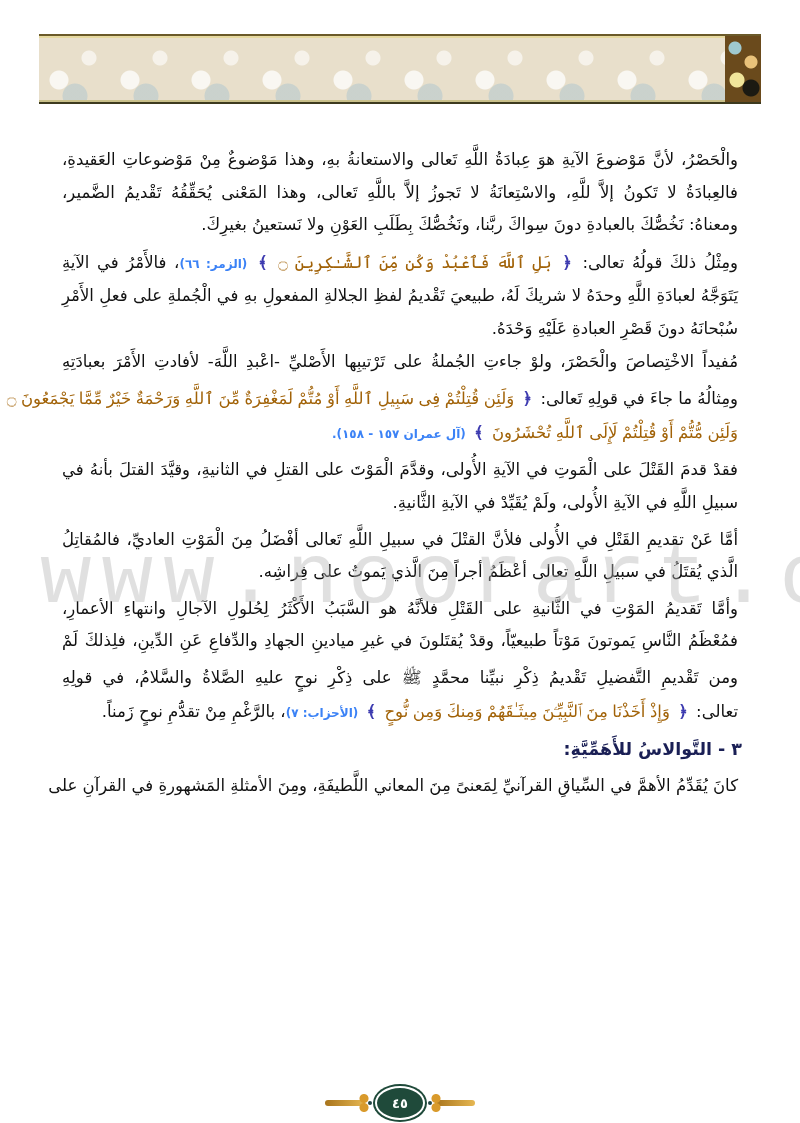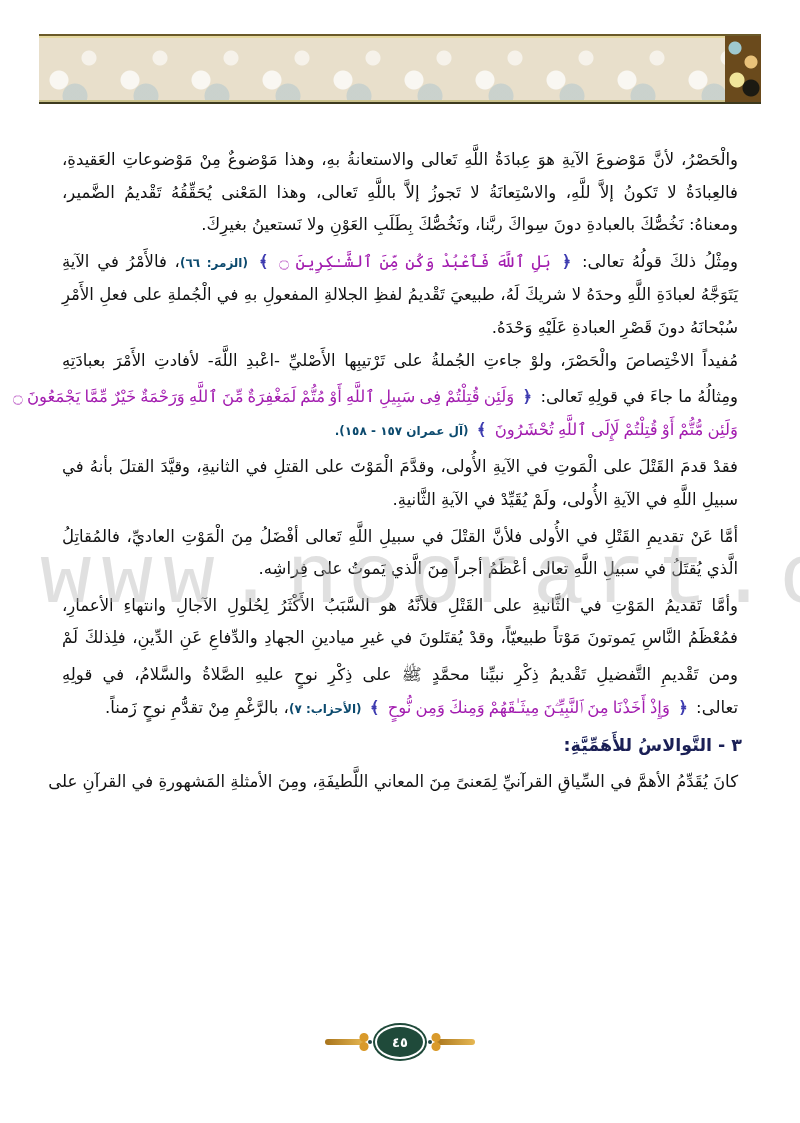--- a/index.html
+++ b/index.html
@@ -30,36 +30,36 @@
     }
     
     .page {
       position: absolute; left: 58px; right: 58px; top: 140px;
       direction: rtl; text-align: justify; text-align-last: right;
       font-size: 16.5px; line-height: 32.6px;
     }
     .page p { margin: 4px; }
     .line { display: block; text-align: justify; text-align-last: justify; white-space: nowrap; }
     .line.last { text-align-last: right; }
-    .quran { color: #a21caf; font-family: Liberation Serif, serif; }
+    .quran { color: #a16207; font-family: Liberation Sans, sans-serif; }
     .bracket { color: #3d3bb0; font-weight: bold; padding: 0 3px; }
-    .ref { font-size: 12px; font-weight: bold; color: #0c4a6e; }
+    .ref { font-size: 12px; font-weight: bold; color: #3b82f6; }
     .heading {
       display: block; font-weight: bold; color: #1a1f55; font-size: 17.5px;
       margin: 4px 0 4px 0;
     }
     .heading .num { color: #1a1f55; margin-left: 6px; }
     .watermark {
       position: absolute; left: 40px; top: 530px; width: 720px; text-align: center;
       font-family: "Liberation Mono", monospace; font-size: 86px; color: rgba(180,180,180,0.42);
       letter-spacing: 10px; direction: ltr; pointer-events: none; z-index: 5;
     }
     
     .footer {
-      position: absolute; left: 0; right: 0; top: 1022px; height: 40px;
+      position: absolute; left: 0; right: 0; top: 1083px; height: 40px;
       display: flex; align-items: center; justify-content: center; direction: ltr;
     }
     .flourish { width: 40px; height: 6px; background: linear-gradient(90deg, #a8741c, #e6b752); border-radius: 3px; position: relative; }
     .flourish::after {
       content: ""; position: absolute; top: -6px; width: 10px; height: 18px;
       background: radial-gradient(circle, #d99a2b 4px, transparent 5px) 0 0 / 10px 9px;
     }
     .flourish.left::after { right: -4px; }
     .flourish.right::after { left: -4px; }
     .dot { width: 4px; height: 4px; background: #244; border-radius: 50%; margin: 0 3px; }

